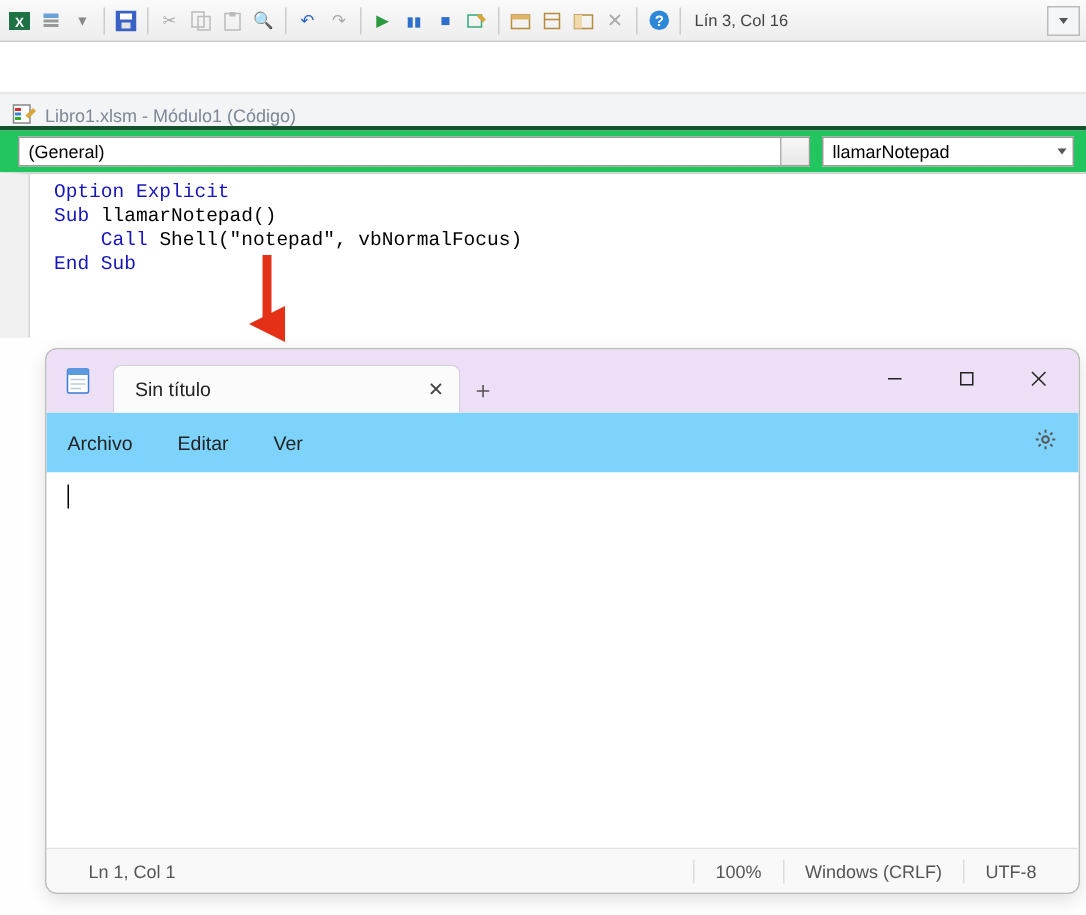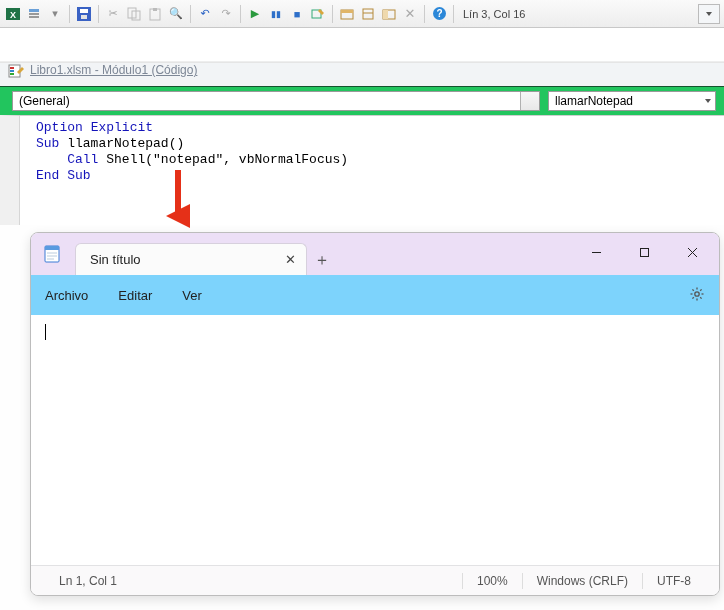--- a/index.html
+++ b/index.html
@@ -37,26 +37,25 @@
   }
   .caret { width:0;height:0;border-left:3px solid transparent;border-right:3px solid transparent;border-top:4px solid #555;}
   .gap-strip { height:34px; background:#fff; border-bottom:1px solid #eee;}
   
   .code-window {
     border-top:1px solid #e5e5e5;
   }
   .code-title {
     height:24px;
     background:#f2f4f6;
-    border-bottom:1px solid #14532d;
-    display:flex; align-items:flex-start; gap:6px;
+    border-bottom:3px solid #14532d;
+    display:flex; align-items:flex-end; gap:6px;
     padding:0 8px;
     color:#7d8796;
     font-size:12px;
-    text-decoration:underline;
   }
   .code-title svg{flex-shrink:0}
   .dd-row {
     display:flex; gap:8px; padding:4px 8px 4px 12px;
     background:#22c55e;
   }
   .dd {
     border:1px solid #9a9a9a;
     height:20px;
     background:#fff;

